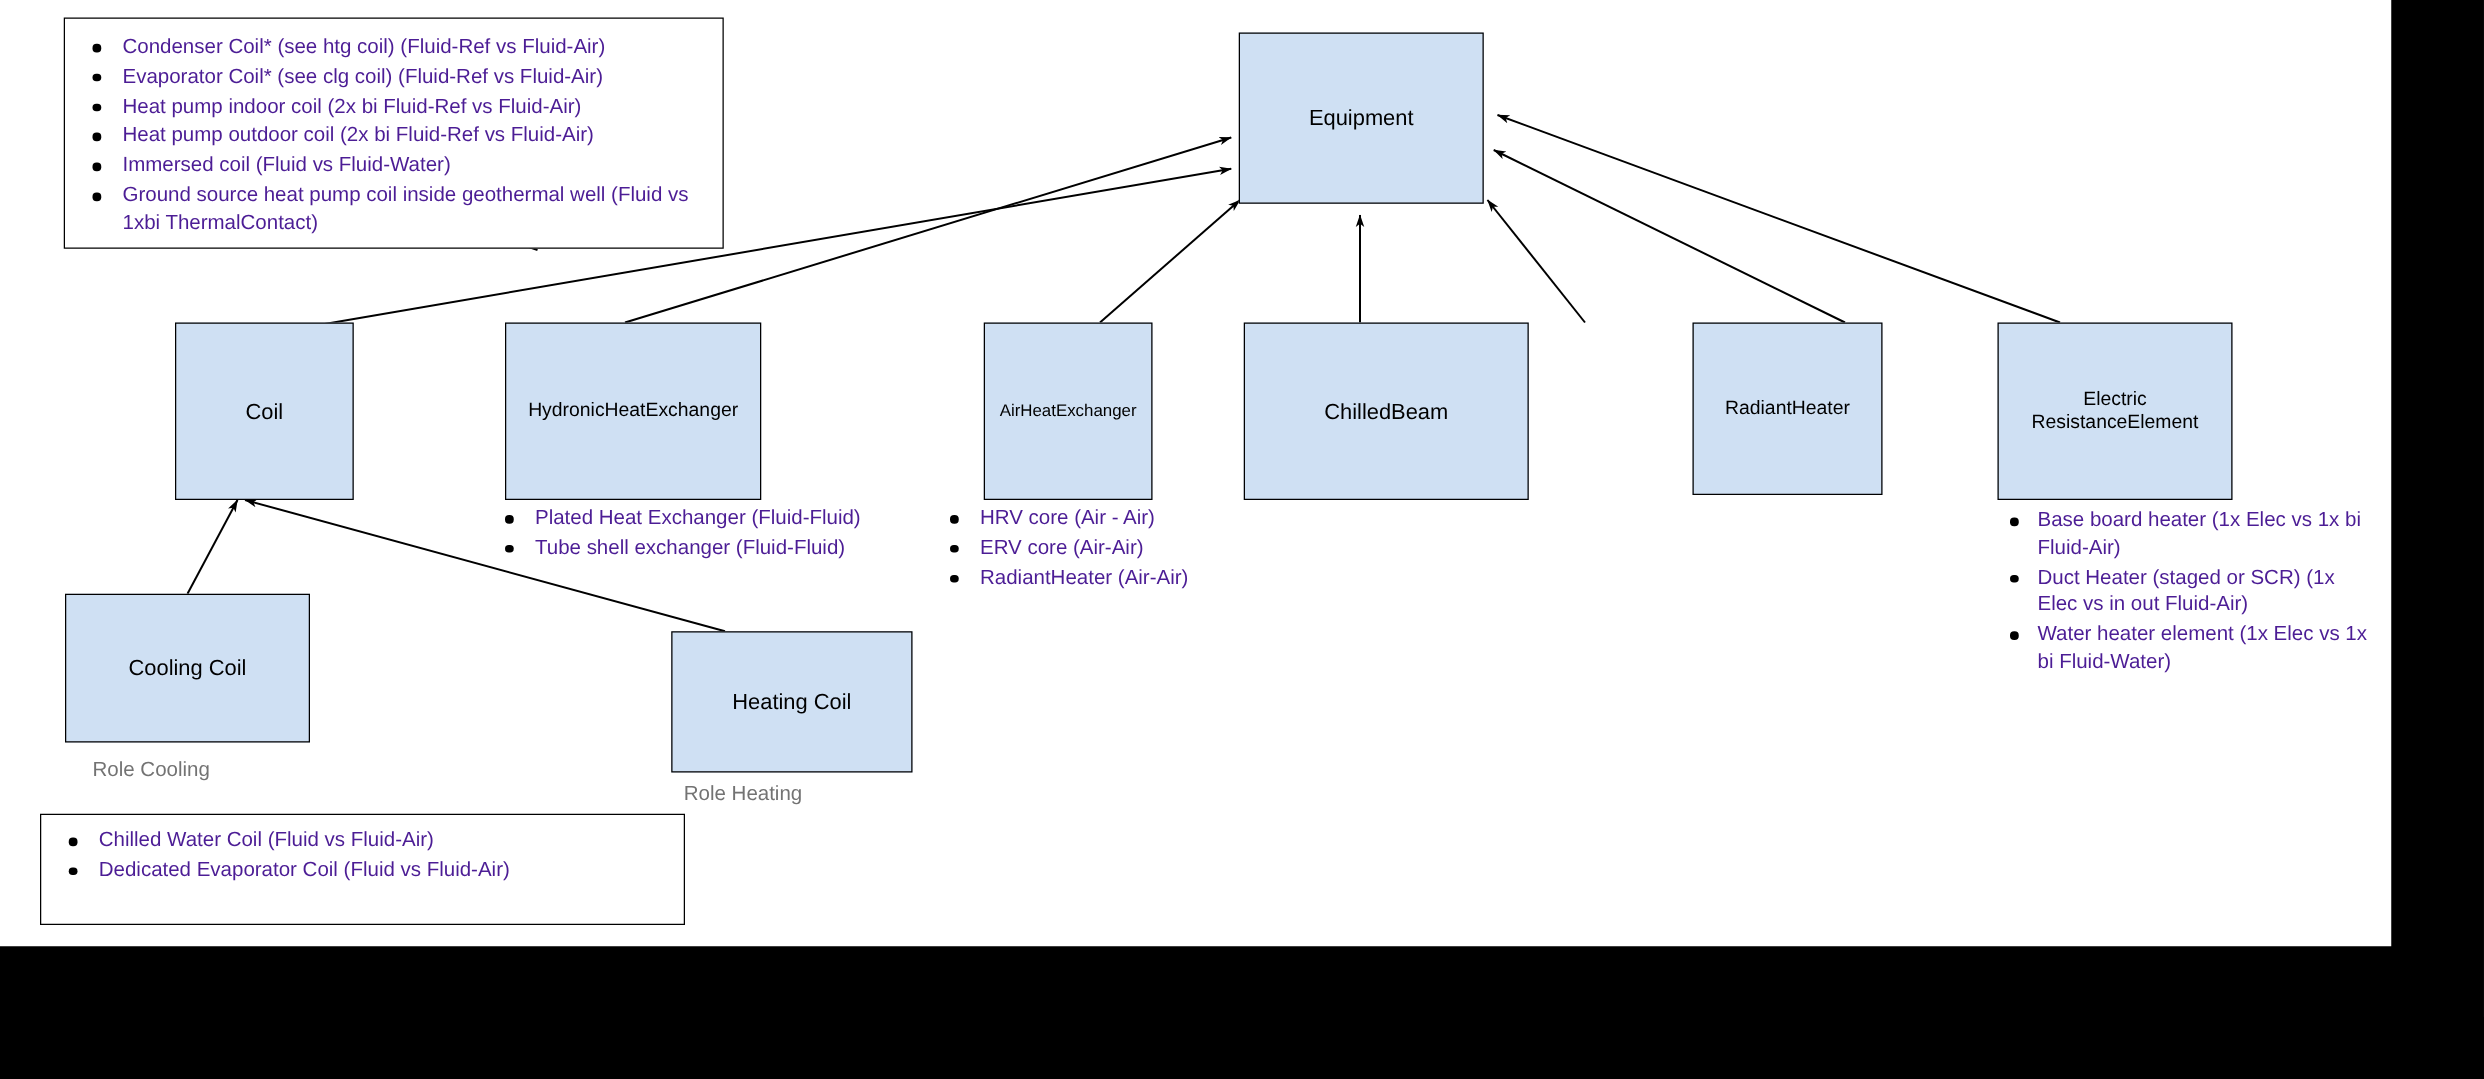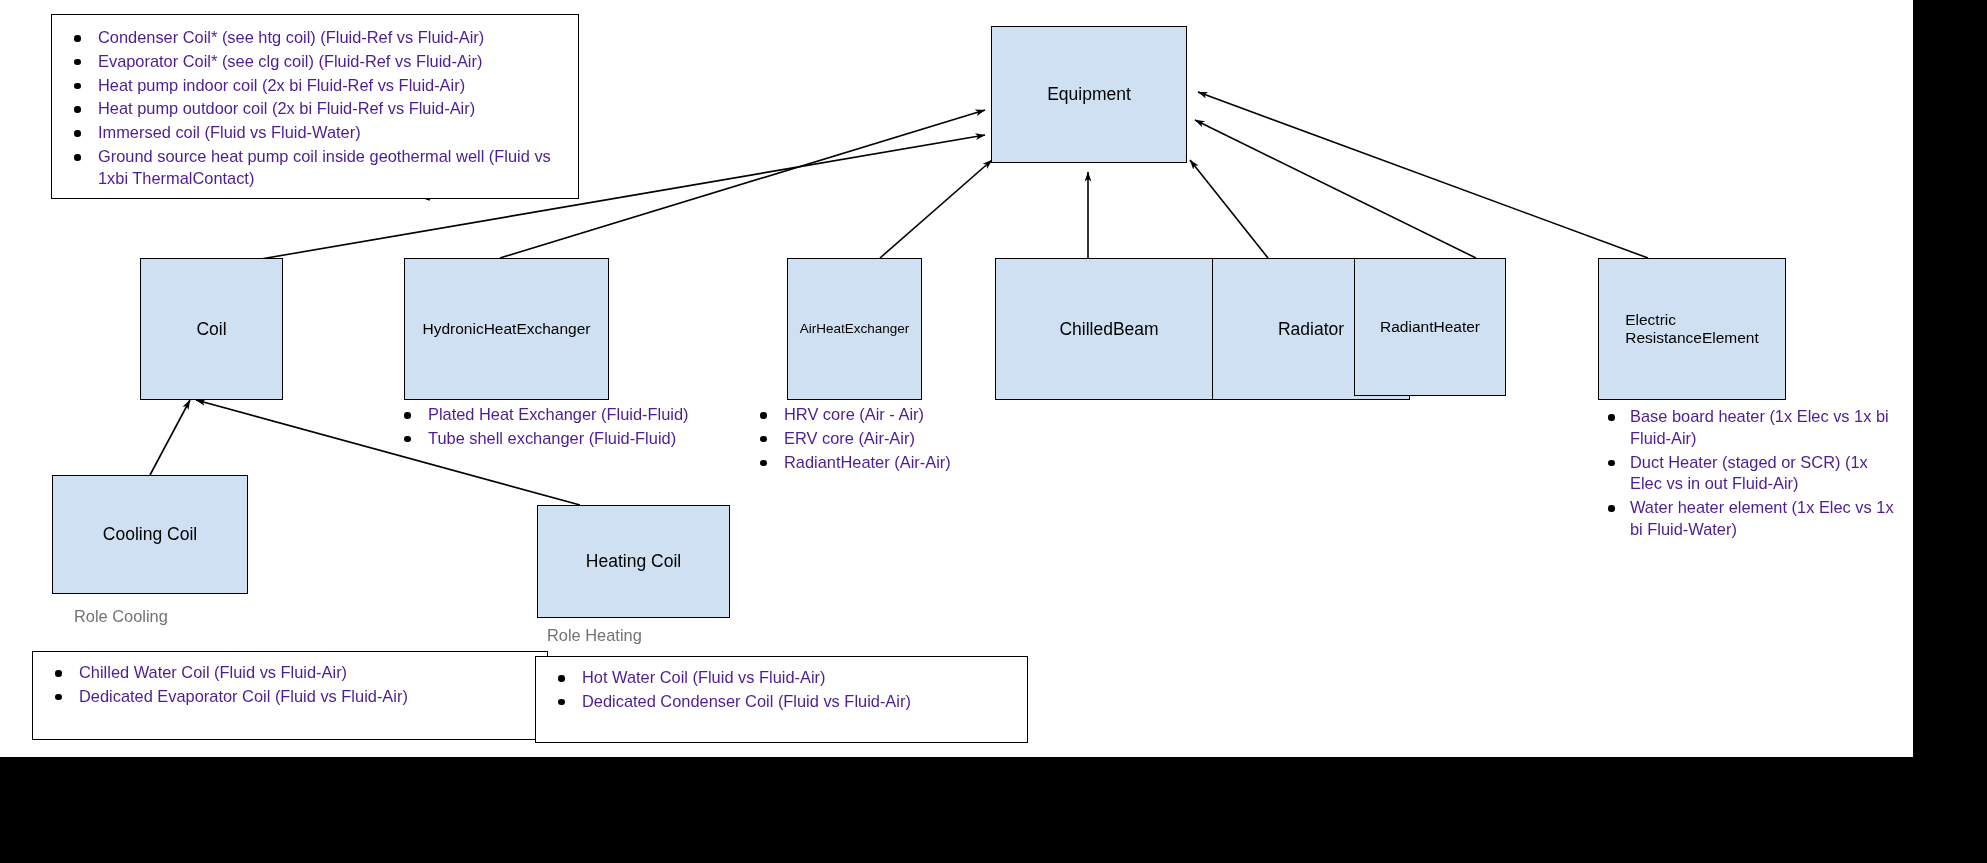--- a/index.html
+++ b/index.html
@@ -32,20 +32,21 @@
     pointer-events: none;
   }
   .node {
     position: absolute;
     background: #cfe0f3;
     border: 1.6px solid #000000;
     box-sizing: border-box;
     display: flex;
     align-items: center;
     justify-content: center;
+    text-align: center;
     color: #000000;
     line-height: 1.18;
     padding: 20px;
   }
   .node-lg { font-size: 17.5px; }
   .node-md { font-size: 15.5px; }
   .node-sm { font-size: 13.5px; }
   .notebox {
     position: absolute;
     background: #ffffff;
@@ -140,23 +141,20 @@
     </div>
 
     <div class="node node-sm" style="left:787px; top:258px; width:135px; height:142px;">
       <span>AirHeatExchanger</span>
     </div>
 
     <div class="node node-lg" style="left:995px; top:258px; width:228px; height:142px;">
       <span>ChilledBeam</span>
     </div>
 
-    <div class="node node-lg" style="left:1212px; top:258px; width:198px; height:142px;">
-      <span>Radiator</span>
-    </div>
 
     <div class="node node-md" style="left:1354px; top:258px; width:152px; height:138px;">
       <span>RadiantHeater</span>
     </div>
 
     <div class="node node-md" style="left:1598px; top:258px; width:188px; height:142px;">
       <span>
         <span>Electric</span><br>
         <span>ResistanceElement</span>
       </span>
@@ -189,21 +187,15 @@
         <li>Chilled Water Coil (Fluid vs Fluid-Air)</li>
         <li>Dedicated Evaporator Coil (Fluid vs Fluid-Air)</li>
       </ul>
     </div>
 
     <div class="node node-lg" style="left:537px; top:505px; width:193px; height:113px;">
       <span>Heating Coil</span>
     </div>
     <div class="freetext" style="left:547px; top:626px;">Role Heating</div>
 
-    <div class="notebox" style="left:535px; top:656px; width:493px; height:87px;">
-      <ul class="plainlist" style="padding-top:10px;">
-        <li>Hot Water Coil (Fluid vs Fluid-Air)</li>
-        <li>Dedicated Condenser Coil (Fluid vs Fluid-Air)</li>
-      </ul>
-    </div>
 
   </div>
 </div>
 
 </body></html>

